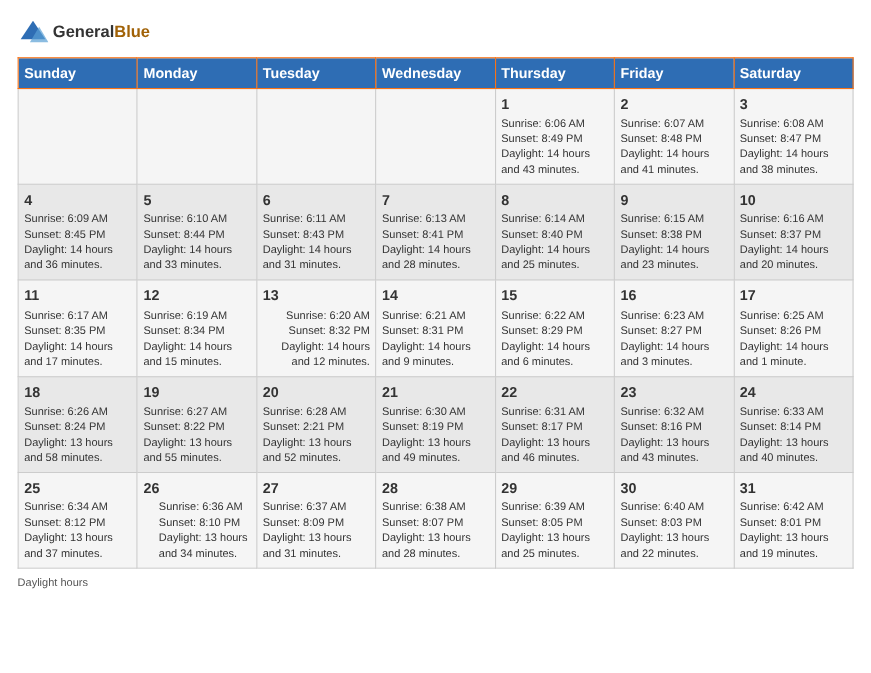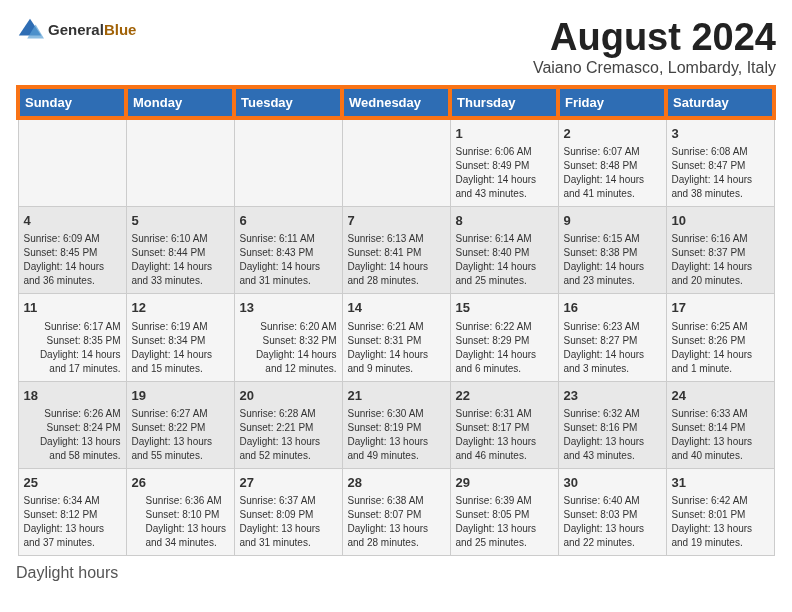--- a/index.html
+++ b/index.html
@@ -57,21 +57,21 @@
       border-collapse: collapse;
       font-size: 11px;
     }
     thead tr th {
       background-color: #2e6db4;
       color: #fff;
       text-align: left;
       padding: 6px 5px;
       font-size: 13px;
       font-weight: bold;
-      border: 4px solid #f97316;
+      border: 1px solid #f97316;
     }
     tbody tr td {
       border: 1px solid #ccc;
       vertical-align: top;
       padding: 5px;
       min-height: 70px;
       width: calc(100% / 7);
       color: #333;
       line-height: 1.4;
     }
@@ -86,42 +86,38 @@
       font-size: 13px;
       display: block;
       margin-bottom: 2px;
     }
     .day-info {
       font-size: 10px;
       color: #333;
     }
     .footer {
       margin-top: 8px;
-      font-size: 16px;
+      font-size: 10px;
       color: #555;
     }
   </style>
 </head>
 <body>
 
 <div class="header-area">
   <div class="logo">
     <svg class="logo-icon" viewBox="0 0 40 40" xmlns="http://www.w3.org/2000/svg">
       <polygon points="20,4 36,28 4,28" fill="#2e6db4"></polygon>
       <polygon points="28,12 40,32 16,32" fill="#5a9fd4" opacity="0.7"></polygon>
     </svg>
     <div class="logo-text">
       <span class="logo-general">General</span>
       <span class="logo-blue">Blue</span>
     </div>
   </div>
-  <div class="title-area">
-    <div class="main-title">August 2024</div>
-    <div class="subtitle">Vaiano Cremasco, Lombardy, Italy</div>
-  </div>
 </div>
 
 <table>
   <thead>
     <tr>
     <th>Sunday</th>
         <th>Monday</th>
         <th>Tuesday</th>
         <th>Wednesday</th>
         <th>Thursday</th>
@@ -194,21 +190,21 @@
         <td>
           <span class="day-number">10</span>
           <div class="day-info" style="white-space: pre-line;">Sunrise: 6:16 AM
 Sunset: 8:37 PM
 Daylight: 14 hours and 20 minutes.</div>
         </td>
       </tr>
       <tr>
         <td>
           <span class="day-number">11</span>
-          <div class="day-info" style="white-space: pre-line; text-align: right;">Sunrise: 6:17 AM
+          <div class="day-info" style="white-space: pre-line;">Sunrise: 6:17 AM
 Sunset: 8:35 PM
 Daylight: 14 hours and 17 minutes.</div>
         </td>
         <td>
           <span class="day-number">12</span>
           <div class="day-info" style="white-space: pre-line;">Sunrise: 6:19 AM
 Sunset: 8:34 PM
 Daylight: 14 hours and 15 minutes.</div>
         </td>
         <td>
@@ -238,21 +234,21 @@
         <td>
           <span class="day-number">17</span>
           <div class="day-info" style="white-space: pre-line;">Sunrise: 6:25 AM
 Sunset: 8:26 PM
 Daylight: 14 hours and 1 minute.</div>
         </td>
       </tr>
       <tr>
         <td>
           <span class="day-number">18</span>
-          <div class="day-info" style="white-space: pre-line; text-align: right;">Sunrise: 6:26 AM
+          <div class="day-info" style="white-space: pre-line;">Sunrise: 6:26 AM
 Sunset: 8:24 PM
 Daylight: 13 hours and 58 minutes.</div>
         </td>
         <td>
           <span class="day-number">19</span>
           <div class="day-info" style="white-space: pre-line;">Sunrise: 6:27 AM
 Sunset: 8:22 PM
 Daylight: 13 hours and 55 minutes.</div>
         </td>
         <td>

